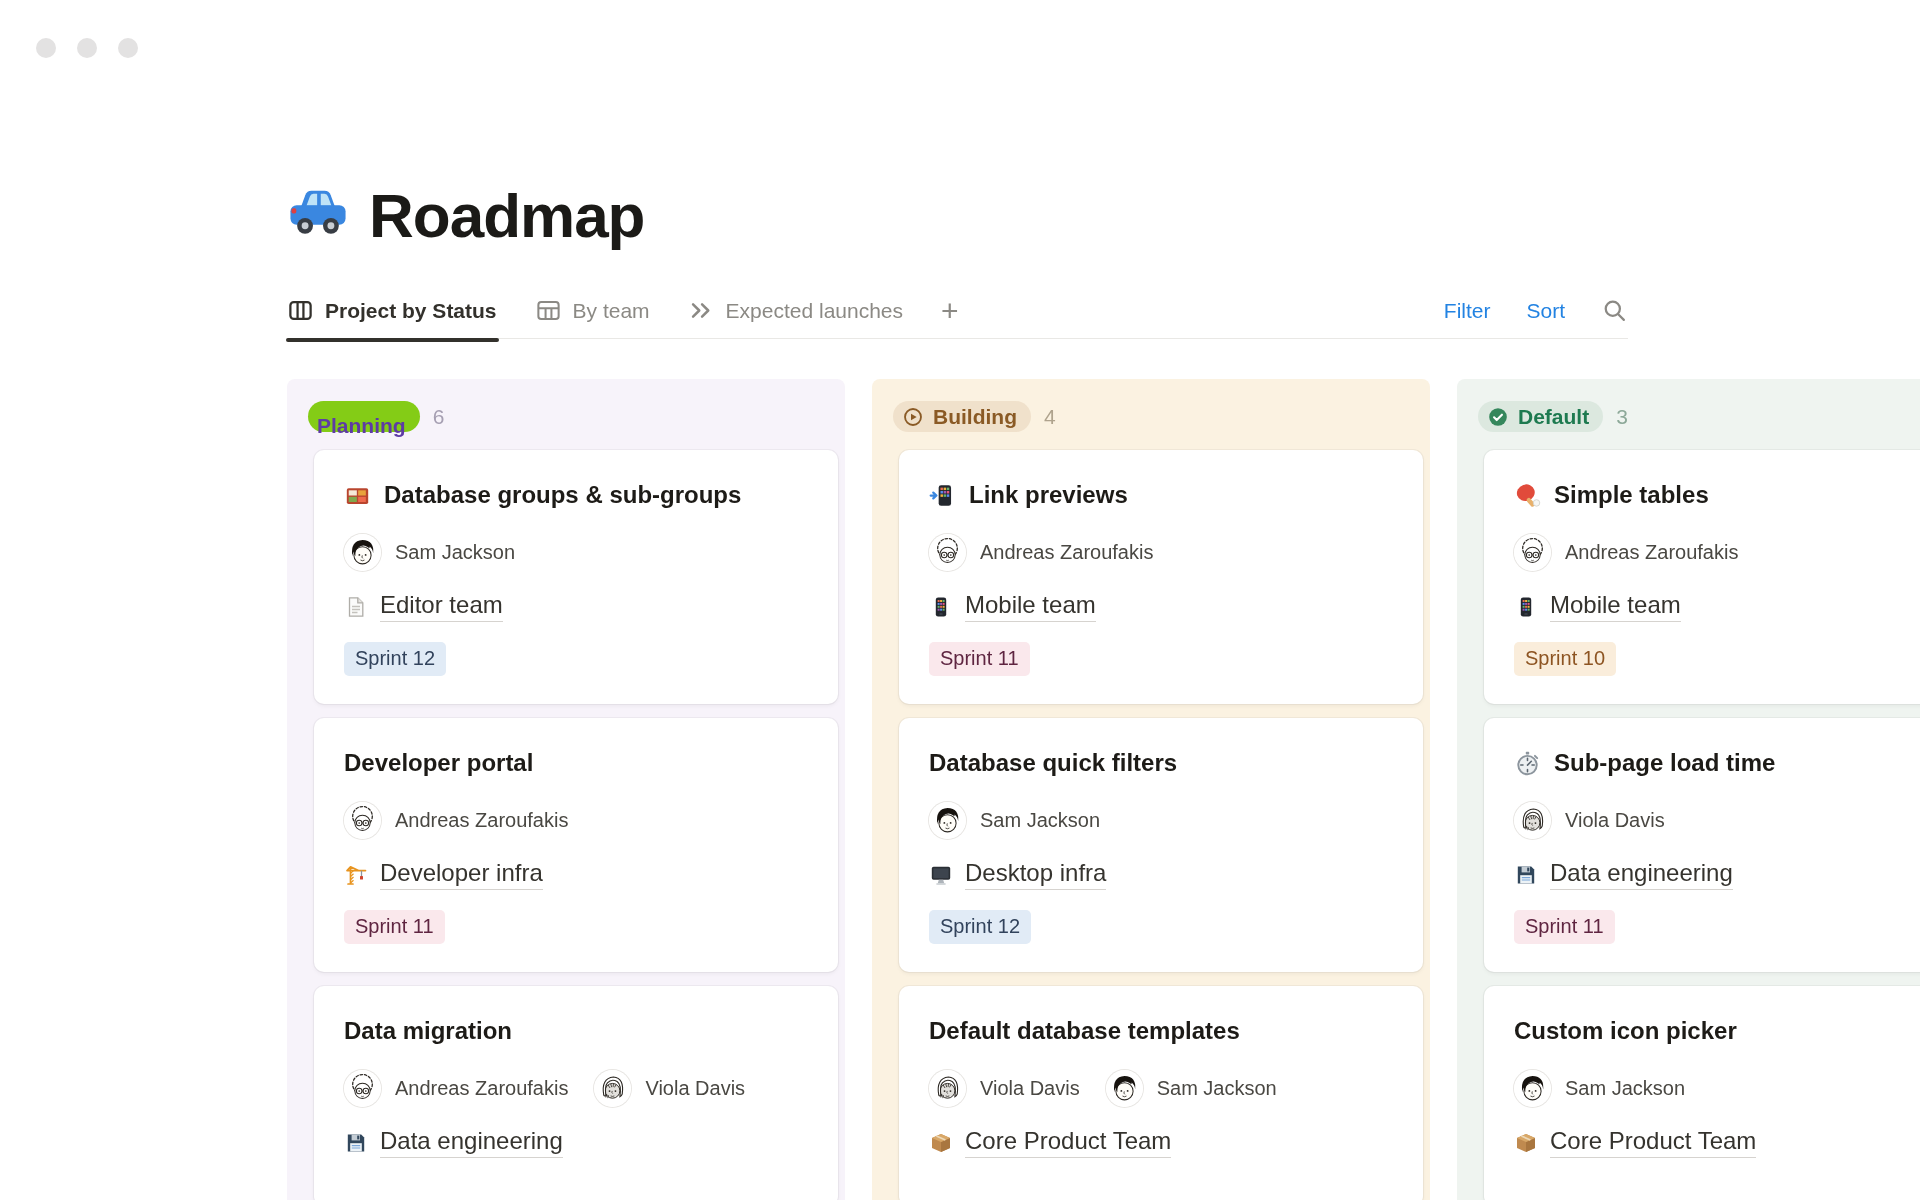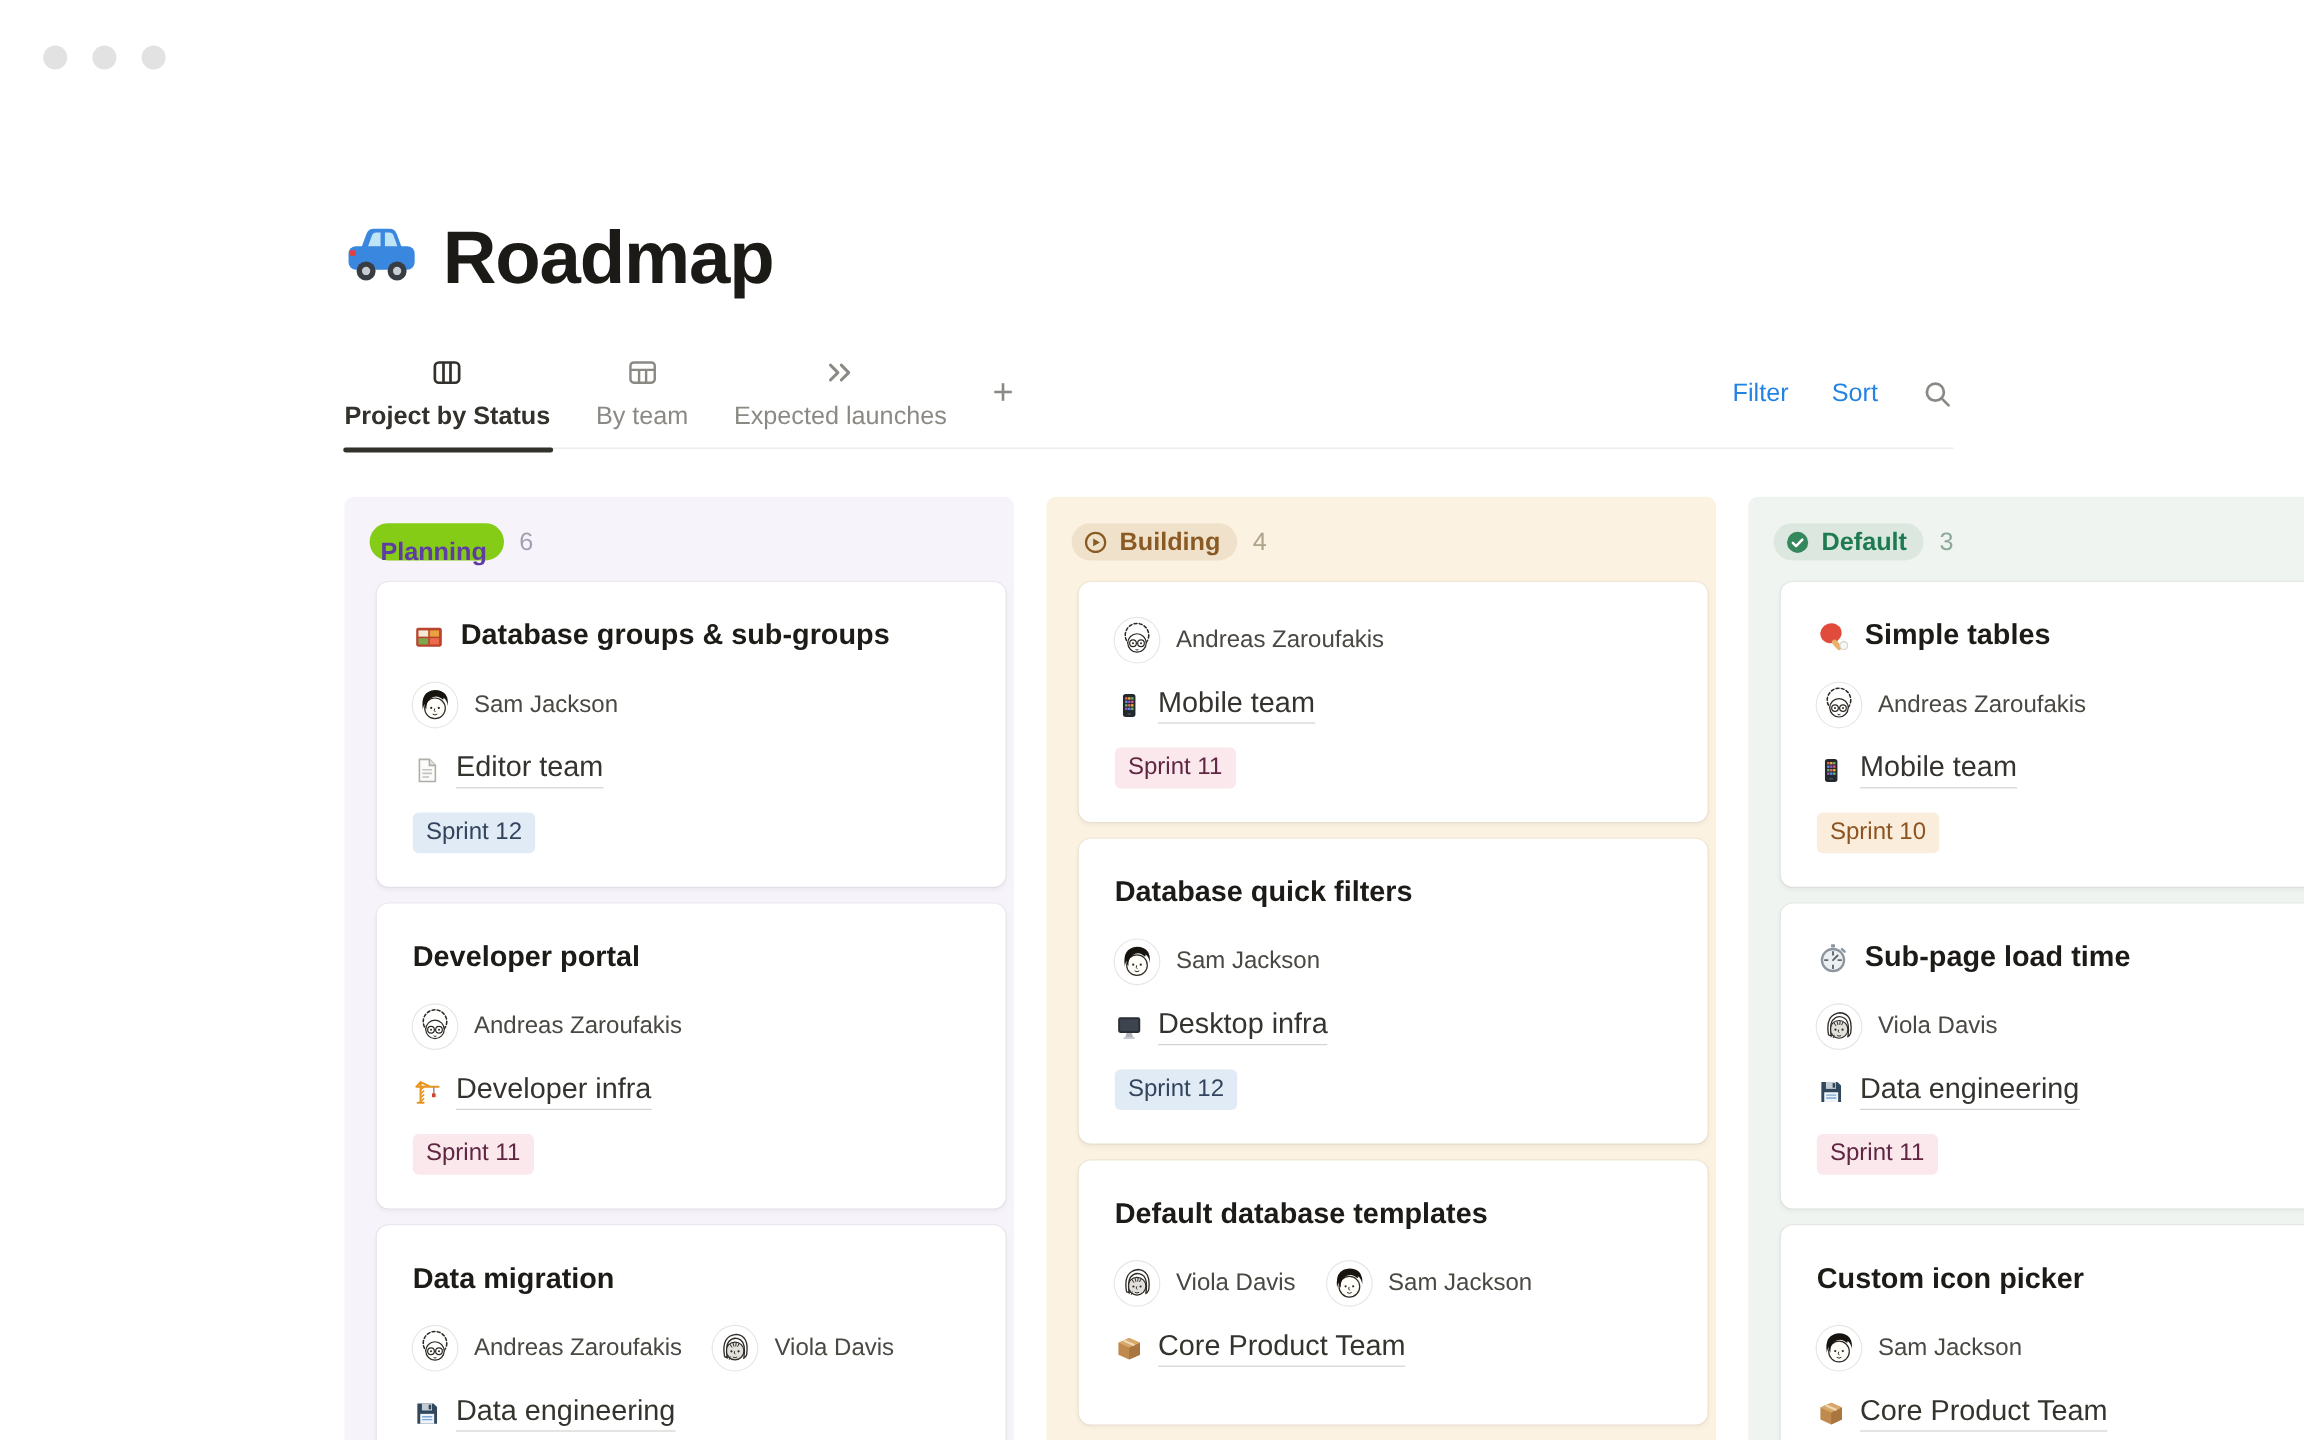--- a/index.html
+++ b/index.html
@@ -15,21 +15,21 @@
   .main { padding-left:287px; }
   .title-row { display:flex; gap:20px; padding-top:180px; }
   .page-icon { width:62px; height:62px; display:inline-flex; }
   .page-title { font-size:62px; font-weight:700; color:#1B1A17; letter-spacing:-1px; }
 
   
   .tabs-wrap { width:1341px; margin-top:46px; display:flex; justify-content:space-between;
                align-items:center; border-bottom:1px solid #E9E8E5; padding-bottom:14px; }
   .tabs-left { display:flex; align-items:center; gap:38px; }
   .tab { position:relative; display:flex; align-items:center; gap:11px; font-size:21px;
-         color:#8B8984; font-weight:500; cursor:pointer; white-space:nowrap;flex-direction:column; }
+         color:#8B8984; font-weight:500; cursor:pointer; white-space:nowrap; }
   .tab svg { width:27px; height:27px; }
   .tab.active { color:#33312C; font-weight:600; }
   .tab.active::after { content:""; position:absolute; left:-1px; right:-2px; bottom:-18px;
                        height:4px; background:#33312C; border-radius:2px; }
   .add-view { font-size:30px; color:#8B8984; font-weight:400; line-height:20px; cursor:pointer; }
   .tabs-right { display:flex; align-items:center; gap:36px; }
   .link-btn { font-size:21px; font-weight:500; color:#2383E2; cursor:pointer; }
   .search-btn { width:27px; height:27px; color:#8B8984; cursor:pointer; display:inline-flex; }
 
   
@@ -372,20 +372,26 @@
           <span class="status-pill">
             <svg viewBox="0 0 24 24">
                 <use href="#i-play-circle"></use>
               </svg>
             <span>Building</span>
           </span>
           <span class="col-count">4</span>
         </header>
         <div class="cards">
           <article class="card">
+            <div class="card-title">
+              <svg viewBox="0 0 24 24">
+                  <use href="#i-phone-arrow"></use>
+                </svg>
+              <span>Link previews</span>
+            </div>
             <div class="row-people">
               <span class="person">
                 <span class="avatar">
                     <svg viewBox="0 0 40 40">
                       <use href="#a-andreas"></use>
                     </svg>
                   </span>
                 <span class="person-name">Andreas Zaroufakis</span>
               </span>
             </div>

